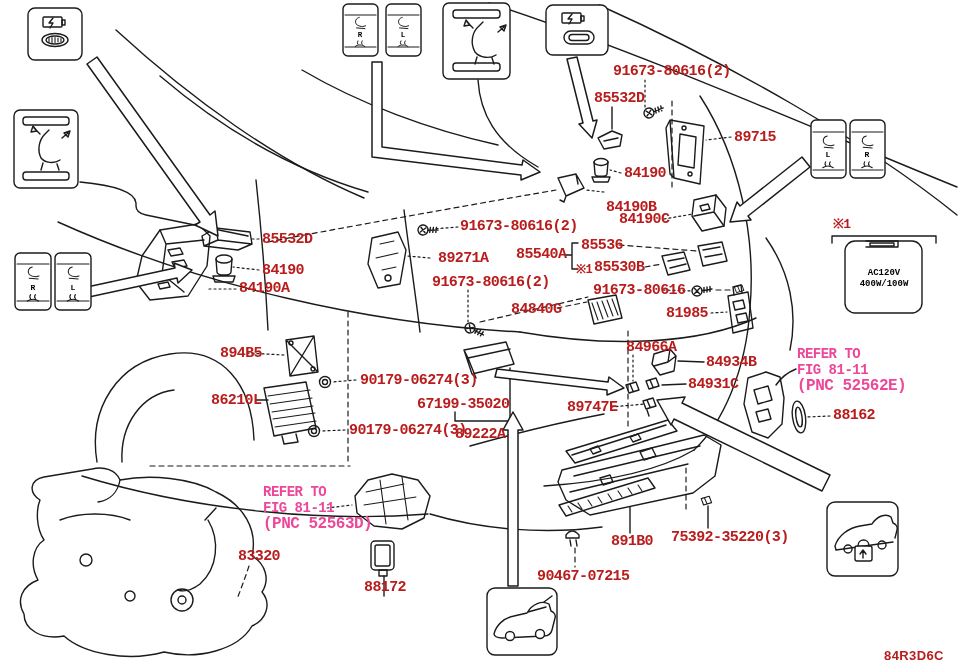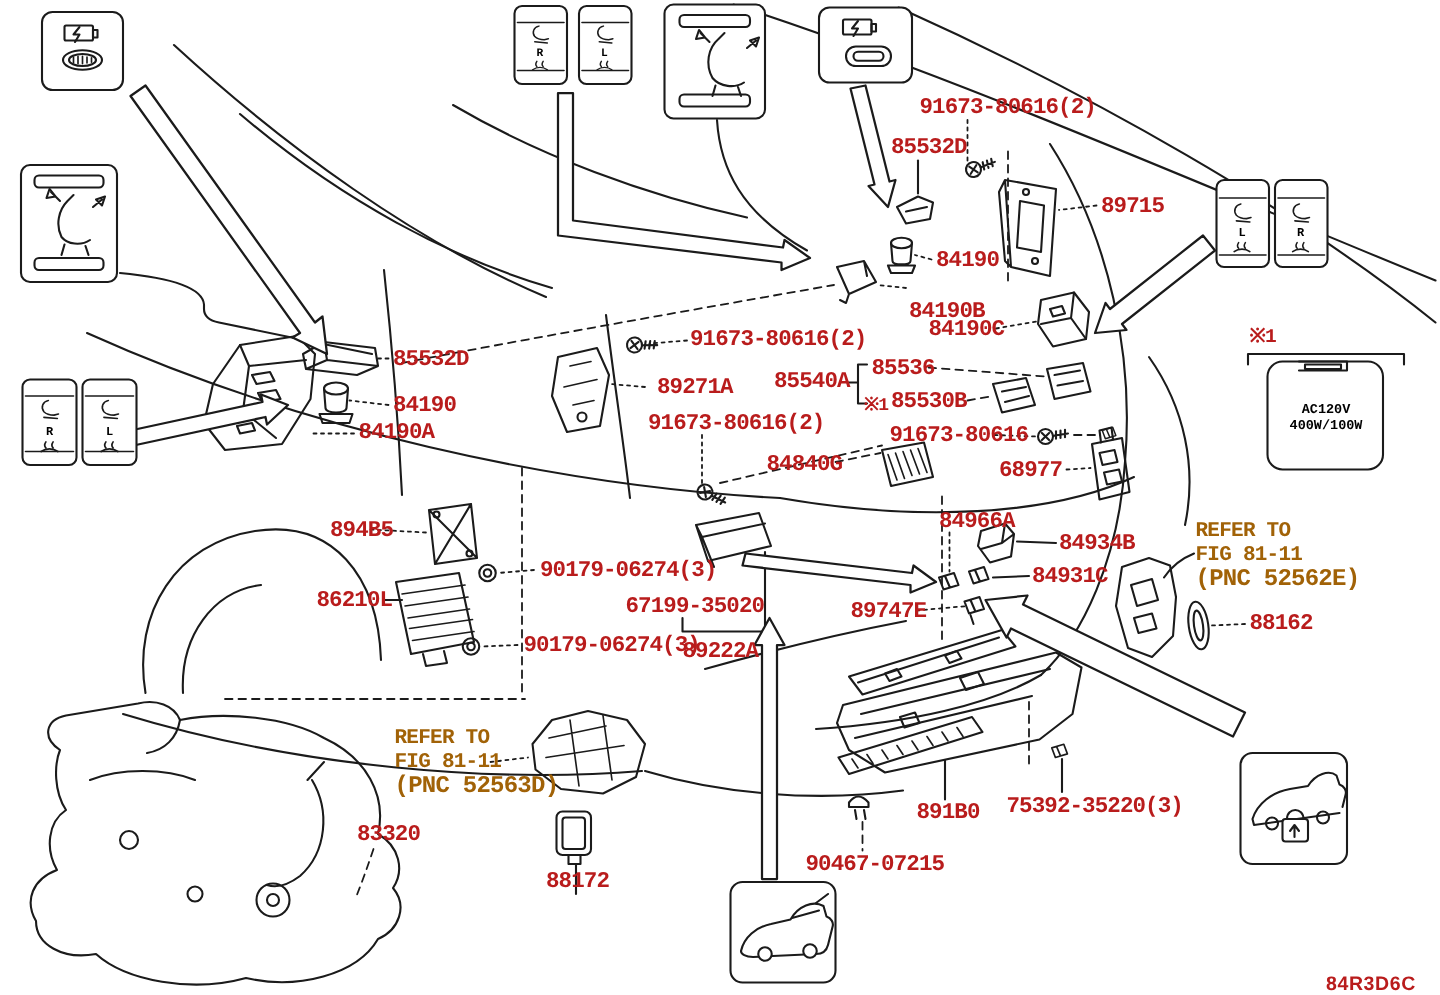--- a/index.html
+++ b/index.html
@@ -8,21 +8,21 @@
   .stage svg{position:absolute;left:0;top:0}
   .lines *{stroke:#1b1b1b;fill:none;stroke-width:1.4;stroke-linecap:round;stroke-linejoin:round}
   .lines .thin{stroke-width:1.1}
   .lines .wf{fill:#ffffff}
   .lines .arrow{fill:#ffffff;stroke-width:1.5}
   .lines .dashed{stroke-dasharray:5 4;stroke-width:1.2}
   .lines .dotted{stroke-dasharray:2 3;stroke-width:1.2}
   .lines text{fill:#000;stroke:none;font-family:"Liberation Mono",monospace;font-weight:bold}
   .part-label{position:absolute;font-weight:bold;font-size:15px;letter-spacing:-0.6px;
               color:#b91c1c;white-space:pre;line-height:15px}
-  .note{position:absolute;font-weight:bold;font-size:14px;line-height:16px;letter-spacing:-0.5px;color:#a16207}
+  .note{position:absolute;font-weight:bold;font-size:14px;line-height:16px;letter-spacing:-0.5px;color:#ec4899}
   .note .pnc{font-size:16px}
   .code{font-family:"Liberation Sans",sans-serif;font-size:13px;letter-spacing:0.4px}
 </style>
 </head>
 <body>
 
 <div class="stage">
 
 <svg width="960" height="663" viewBox="0 0 960 663">
 <g class="lines">
@@ -384,21 +384,21 @@
       <div class="part-label" style="left: 619px; top: 212px;">84190C</div>
       <div class="part-label" style="left: 460px; top: 219px;">91673-80616(2)</div>
       <div class="part-label" style="left: 581px; top: 238px;">85536</div>
       <div class="part-label" style="left: 516px; top: 247px;">85540A</div>
       <div class="part-label" style="font-size: 12px; left: 576px; top: 263px;">※1</div>
       <div class="part-label" style="left: 594px; top: 260px;">85530B</div>
       <div class="part-label" style="left: 438px; top: 251px;">89271A</div>
       <div class="part-label" style="left: 432px; top: 275px;">91673-80616(2)</div>
       <div class="part-label" style="left: 593px; top: 283px;">91673-80616</div>
       <div class="part-label" style="left: 511px; top: 302px;">84840G</div>
-      <div class="part-label" style="left: 666px; top: 306px;">68977</div>
+      <div class="part-label" style="left: 666px; top: 306px;">81985</div>
       <div class="part-label" style="left: 262px; top: 232px;">85532D</div>
       <div class="part-label" style="left: 262px; top: 263px;">84190</div>
       <div class="part-label" style="left: 239px; top: 281px;">84190A</div>
       <div class="part-label" style="left: 220px; top: 346px;">894B5</div>
       <div class="part-label" style="left: 211px; top: 393px;">86210L</div>
       <div class="part-label" style="left: 360px; top: 373px;">90179-06274(3)</div>
       <div class="part-label" style="left: 349px; top: 423px;">90179-06274(3)</div>
       <div class="part-label" style="left: 417px; top: 397px;">67199-35020</div>
       <div class="part-label" style="left: 455px; top: 427px;">89222A</div>
       <div class="part-label" style="left: 611px; top: 340px; margin-left: 15px;">84966A</div>

